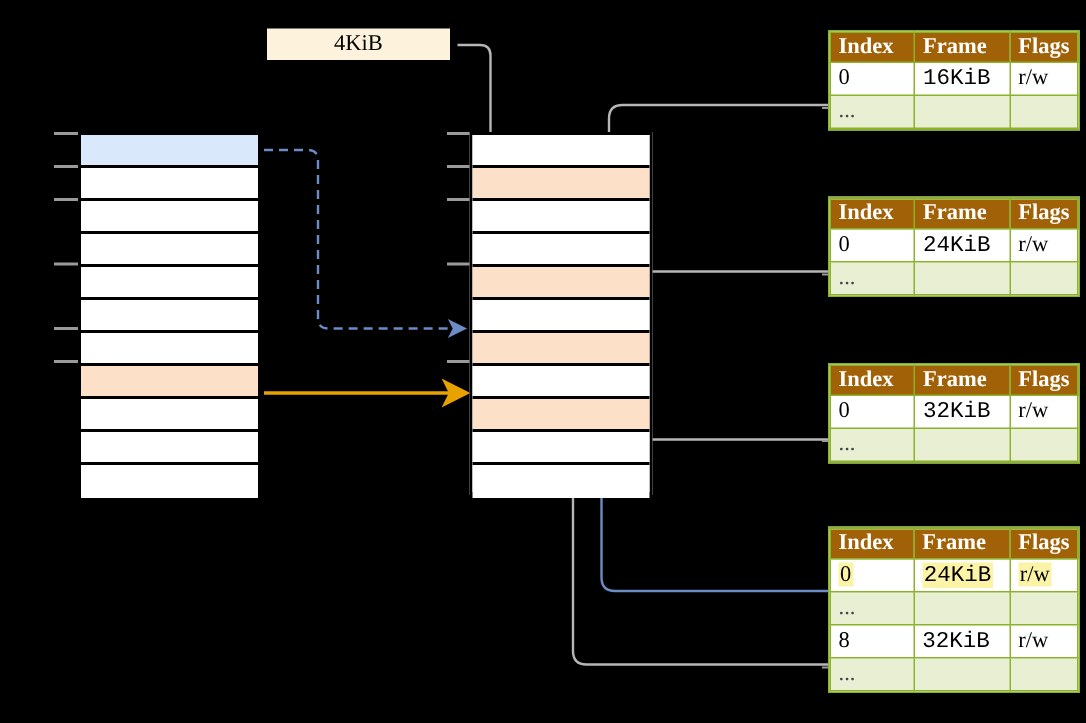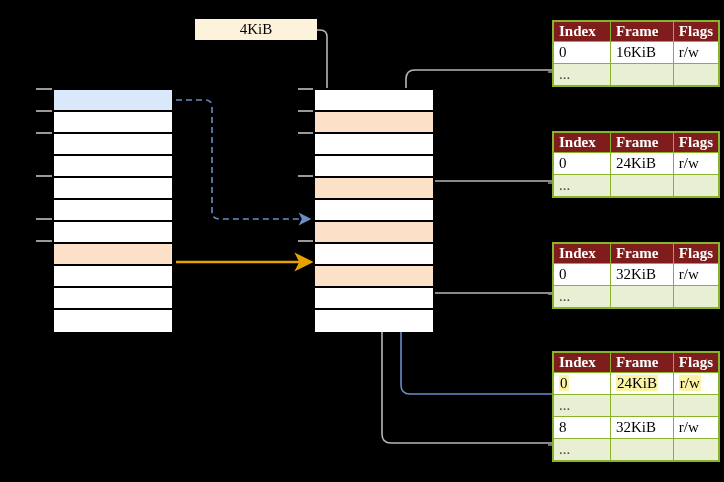--- a/index.html
+++ b/index.html
@@ -34,21 +34,21 @@
   
   .ptable{
     position:absolute;
     border:1px solid #8ab22b;
     border-collapse:collapse;
     box-sizing:border-box;
     background:#fff;
   }
   .ptable table{border-collapse:collapse;width:100%;height:100%;}
   .ptable th{
-    background:#7f1d1d;
+    background:#a16207;
     color:#fff;
     font-weight:bold;
     font-size:15px;
     text-align:left;
     padding:1px 5px;
     border:1px solid #8ab22b;
     white-space:nowrap;
     margin-left:40px;
   }
   .ptable td{
@@ -57,21 +57,21 @@
     font-size:15px;
     text-align:left;
     padding:0px 5px;
     border:1px solid #8ab22b;
     white-space:nowrap;
     height:21px;
   }
   .ptable tr.alt td{background:#e9efd3;color:#444;}
   .ptable td .hl{background:#fbf3a6;padding:0 1px;}
   .ptable td.w-index{width:52px;}
-  .ptable td.w-frame{width:58px;}
+  .ptable td.w-frame{width:58px;font-family:Liberation Mono, monospace;}
   .ptable td.w-flags{width:auto;margin-top:17px;}
 </style>
 </head>
 <body>
 
 <div class="canvas">
 
   <svg class="wires" viewBox="0 0 724 482">
     <defs>
       <marker id="ah-gray" markerWidth="9" markerHeight="9" refX="4.5" refY="4.5" orient="auto">
@@ -119,21 +119,21 @@
     </g>
 
     <g stroke="#9a9a9a" stroke-width="1.4">
       <line x1="548" y1="72" x2="614" y2="72"></line>
       <line x1="548" y1="183" x2="614" y2="183"></line>
       <line x1="548" y1="294" x2="614" y2="294"></line>
       <line x1="548" y1="445" x2="614" y2="445"></line>
     </g>
   </svg>
 
-  <div class="sizebox" style="left:195px;top:19px;width:122px;height:21px;">4KiB</div>
+  <div class="sizebox" style="left:178px;top:19px;width:122px;height:21px;">4KiB</div>
 
   <div class="memcol" style="left:52px;top:88px;width:122px;height:242px;">
     <div class="cell blue" style="height:22px;"></div>
     <div class="cell" style="height:22px;"></div>
     <div class="cell" style="height:22px;"></div>
     <div class="cell" style="height:22px;"></div>
     <div class="cell" style="height:22px;"></div>
     <div class="cell" style="height:22px;"></div>
     <div class="cell" style="height:22px;"></div>
     <div class="cell peach" style="height:22px;"></div>

